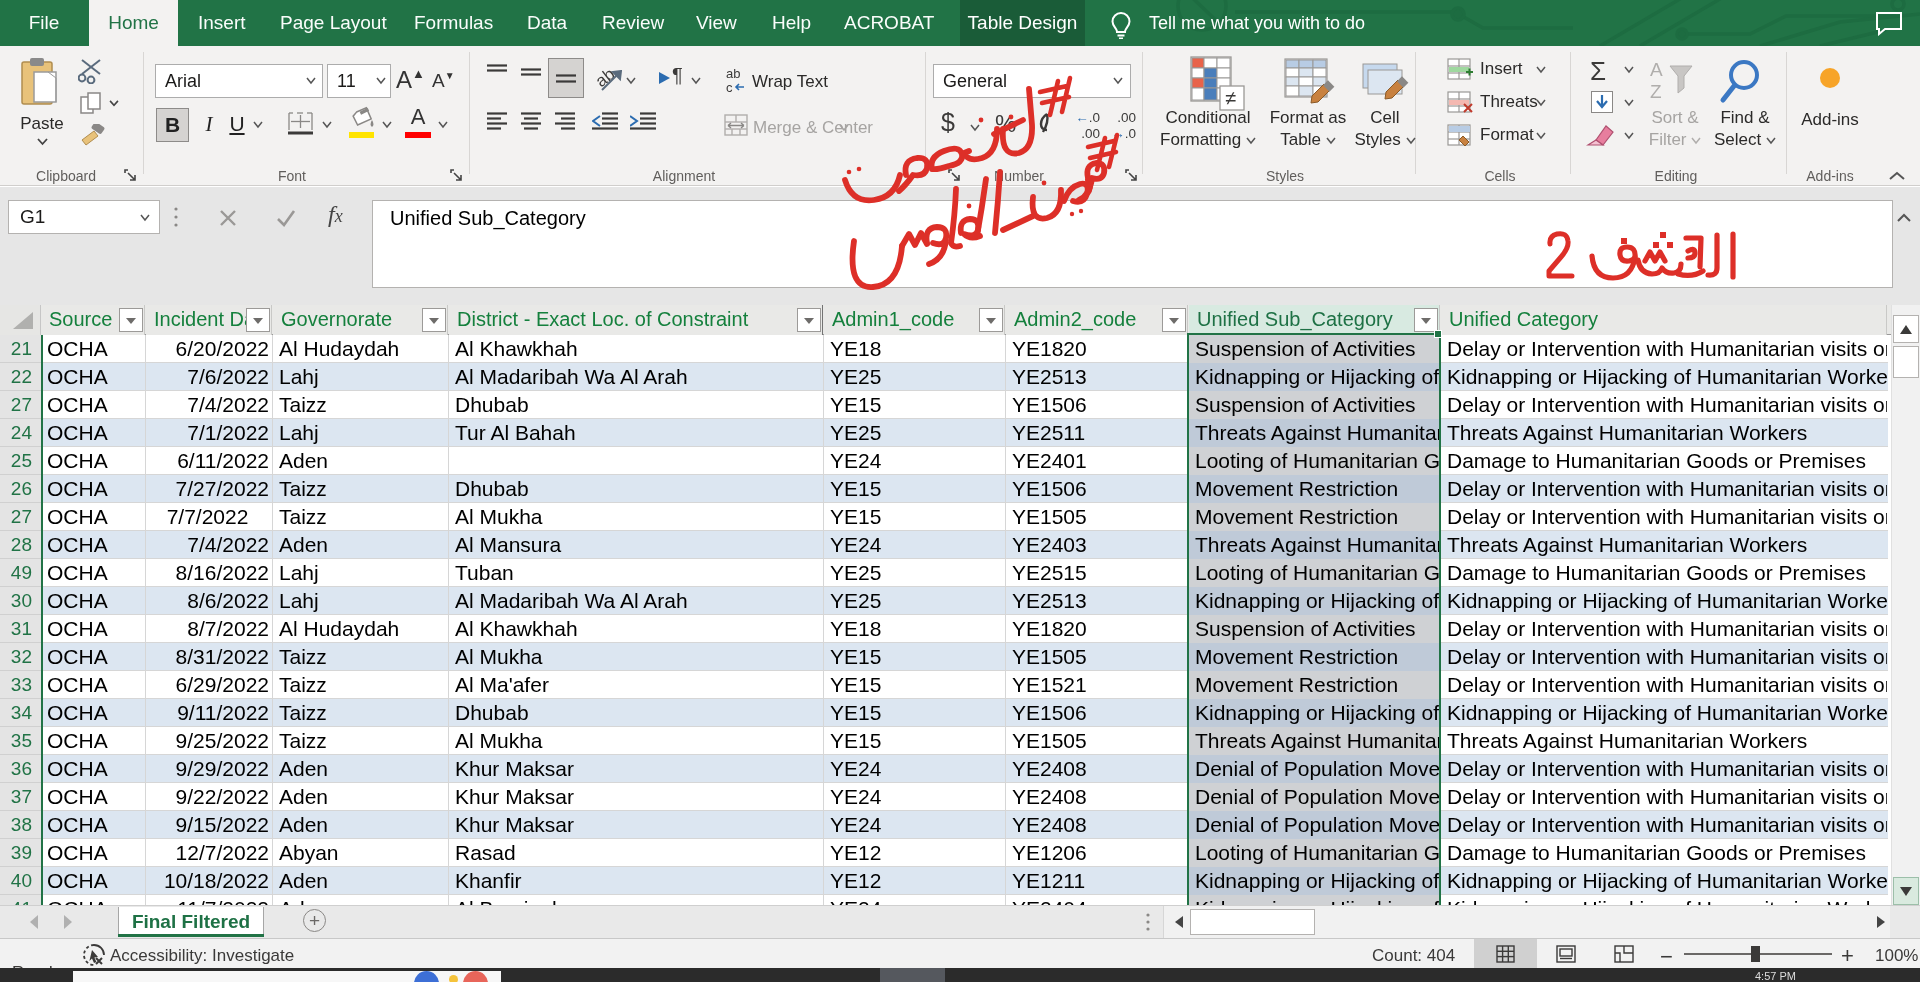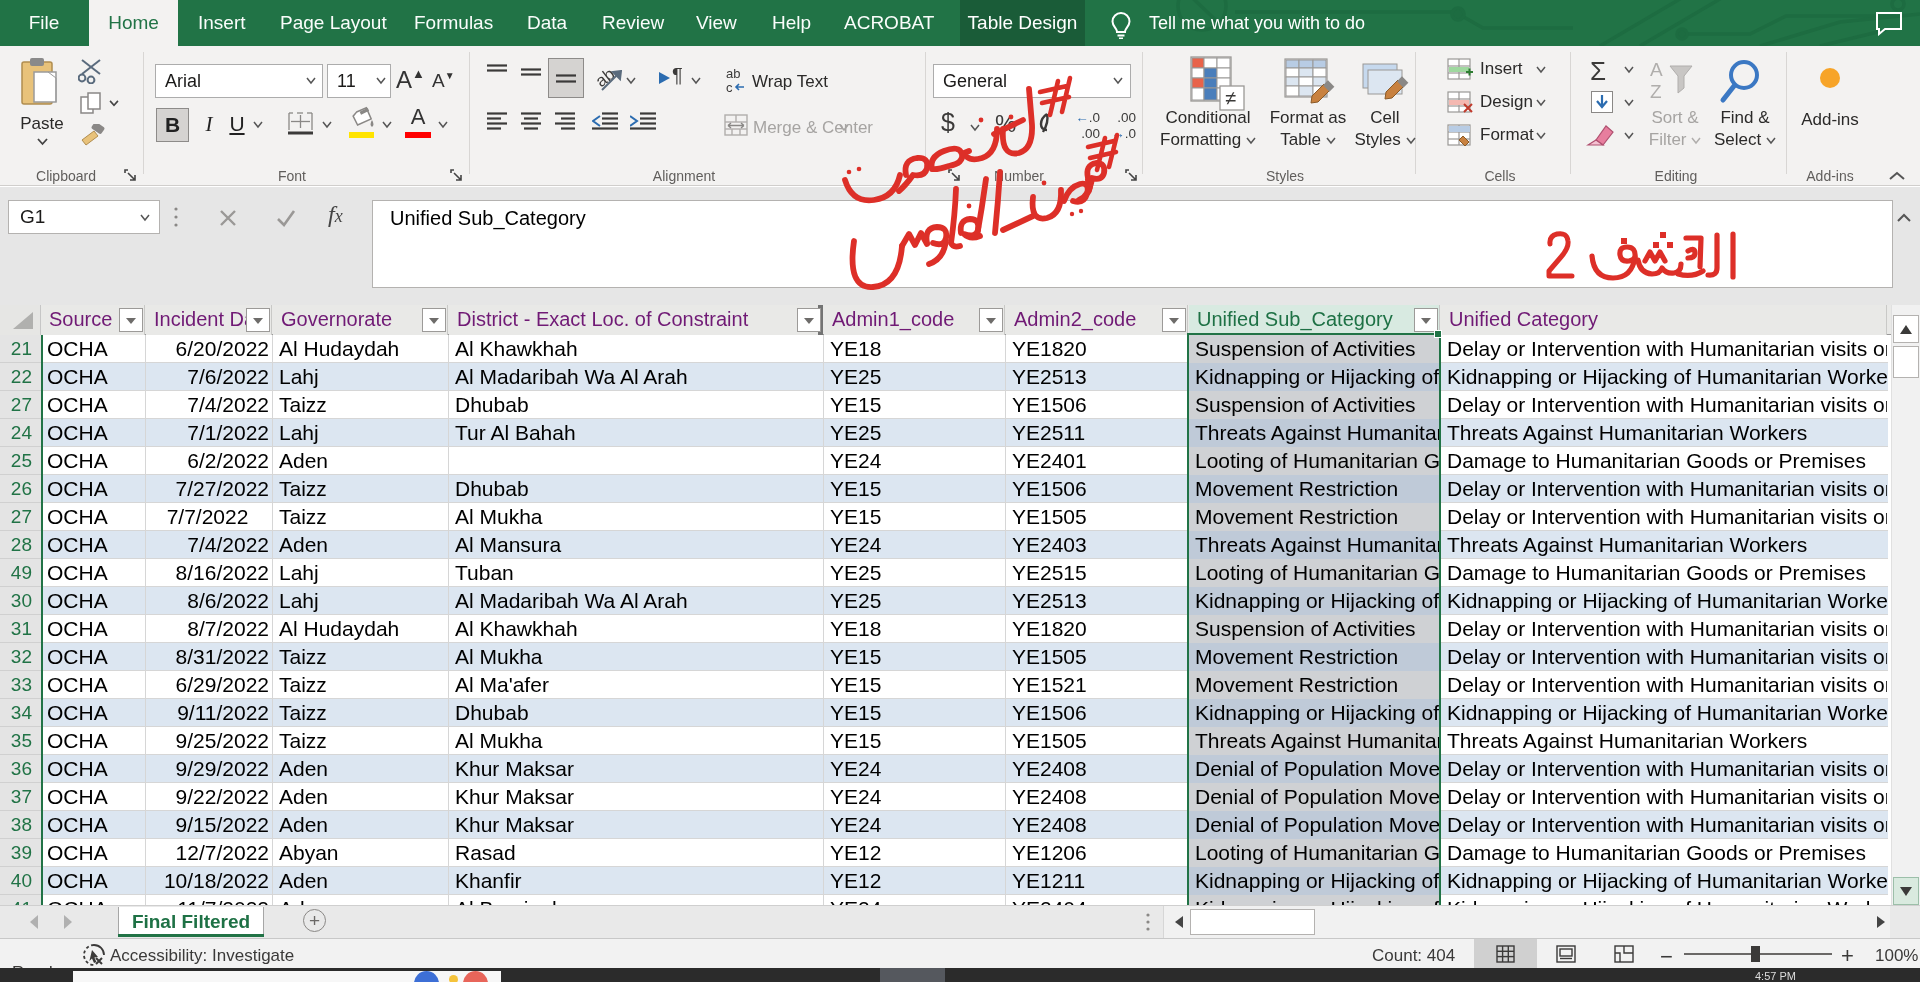--- a/index.html
+++ b/index.html
@@ -12,21 +12,21 @@
 .ribbon { left:0; top:46px; width:1920px; height:140px; background:#f3f2f1; border-bottom:1px solid #d0cecc; }
 .gsep { top:6px; height:122px; width:1px; background:#d8d6d4; }
 .glabel { top:122px; height:16px; font-size:14px; line-height:16px; color:#605e5c; text-align:center; }
 .launch { top:123px; width:13px; height:13px; }
 .combo { background:#fff; border:1px solid #acacac; font-size:18px; color:#1b1a19; }
 .rtxt { font-size:17px; color:#2b2a29; }
 .gray { color:#a6a4a2; }
 .fbar { left:0; top:187px; width:1920px; height:118px; background:#e6e6e6; }
 .wbox { background:#fff; border:1px solid #b4b2b0; }
 .grid { left:0; top:305px; width:1891px; height:600px; overflow:hidden; background:#fff; }
-.hcell { top:0; height:30px; background:#e9e9e7; font-size:20px; line-height:29px; color:#701a75; white-space:nowrap; overflow:hidden; }
+.hcell { top:0; height:30px; background:#e9e9e7; font-size:20px; line-height:29px; color:#15803d; white-space:nowrap; overflow:hidden; }
 .row { left:0; height:28px; width:1851px; }
 .cell { top:0; height:28px; font-size:21px; line-height:27px; color:#000; white-space:nowrap; overflow:hidden; padding-left:6px; }
 .rnum { left:0; width:41px; height:28px; background:#e4e4e4; color:#217346; font-size:19px; line-height:27px; text-align:right; padding-right:9px; border-bottom:1px solid #d0d0d0; }
 .fbtn { width:24px; height:24px; background:#fff; border:1px solid #9c9a98; }
 .fbtn:after { content:""; position:absolute; left:6px; top:9px; border-left:5px solid transparent; border-right:5px solid transparent; border-top:6px solid #6e6c6a; }
 .tbar { left:0; top:905px; width:1920px; height:33px; background:#e9e9e9; border-top:1px solid #cfcfcf; }
 .sbar { left:0; top:938px; width:1920px; height:30px; background:#f2f2f2; border-top:1px solid #c8c8c8; font-size:17px; color:#3b3a39; }
 .dstrip { left:0; top:968px; width:1920px; height:14px; background:#2b2b2b; }
 </style></head><body>
 <div class="ab tabbar">
@@ -380,21 +380,21 @@
         <line x1="1" y1="15" x2="23" y2="15"></line>
         <line x1="12" y1="1" x2="12" y2="21"></line>
       </g>
       <rect x="2" y="2" width="21" height="6" fill="#b8cce4"></rect>
       <path d="M16,12 l6,6 -4,4 -6,-6 Z" fill="#c8813f" stroke="#8a5a28"></path>
     </svg>
 <div class="ab rtxt" style="left:1480px;top:13px;">Insert</div>
 <svg class="ab" style="left:1536px;top:20px" width="10" height="8" viewBox="0 0 10 8">
       <path d="M1,1 L5,6 9,1" fill="none" stroke="#555" stroke-width="1.5"></path>
     </svg>
-<div class="ab rtxt" style="left:1480px;top:46px;">Design</div>
+<div class="ab rtxt" style="left:1480px;top:46px;">Threats</div>
 <svg class="ab" style="left:1536px;top:53px" width="10" height="8" viewBox="0 0 10 8">
       <path d="M1,1 L5,6 9,1" fill="none" stroke="#555" stroke-width="1.5"></path>
     </svg>
 <div class="ab rtxt" style="left:1480px;top:79px;">Format</div>
 <svg class="ab" style="left:1536px;top:86px" width="10" height="8" viewBox="0 0 10 8">
       <path d="M1,1 L5,6 9,1" fill="none" stroke="#555" stroke-width="1.5"></path>
     </svg>
 <div class="ab" style="left:1590px;top:10px;font-size:26px;color:#3b3a39;">Σ</div>
 <svg class="ab" style="left:1624px;top:20px" width="10" height="8" viewBox="0 0 10 8">
       <path d="M1,1 L5,6 9,1" fill="none" stroke="#555" stroke-width="1.5"></path>
@@ -516,21 +516,21 @@
   </svg>
 <div class="ab grid">
 <div class="ab" style="left:0;top:0;width:1891px;height:30px;background:#e9e9e7;border-bottom:1px solid #9a9a9a;"></div>
 <div class="ab" style="left:0;top:0;width:41px;height:30px;background:#e6e6e4;border-right:1px solid #c6c6c6;"></div>
 <svg class="ab" style="left:12px;top:7px" width="22" height="18" viewBox="0 0 22 18">
       <path d="M21,0 V17 H1 Z" fill="#b0b0ae"></path>
     </svg>
 <div class="ab hcell" style="left:41px;width:104px;padding-left:8px;border-right:1px solid #c9c9c7;">Source</div>
 <div class="ab hcell" style="left:146px;width:126px;padding-left:8px;border-right:1px solid #c9c9c7;">Incident Da</div>
 <div class="ab hcell" style="left:273px;width:175px;padding-left:8px;border-right:1px solid #c9c9c7;">Governorate</div>
-<div class="ab hcell" style="left:449px;width:374px;padding-left:8px;border-right:5px solid #737373;">District - Exact Loc. of Constraint</div>
+<div class="ab hcell" style="left:449px;width:374px;padding-left:8px;border-right:1px solid #737373;">District - Exact Loc. of Constraint</div>
 <div class="ab hcell" style="left:824px;width:181px;padding-left:8px;border-right:1px solid #c9c9c7;">Admin1_code</div>
 <div class="ab hcell" style="left:1006px;width:182px;padding-left:8px;border-right:1px solid #c9c9c7;">Admin2_code</div>
 <div class="ab hcell" style="left:1189px;width:251px;padding-left:8px;background:#d8eae1;color:#1e7145;border-right:1px solid #c9c9c7;">Unified Sub_Category</div>
 <div class="ab hcell" style="left:1441px;width:446px;padding-left:8px;border-right:1px solid #c9c9c7;">Unified Category</div>
 <div class="ab fbtn" style="left:119px;top:3px;"></div>
 <div class="ab fbtn" style="left:246px;top:3px;"></div>
 <div class="ab fbtn" style="left:422px;top:3px;"></div>
 <div class="ab fbtn" style="left:797px;top:3px;"></div>
 <div class="ab fbtn" style="left:979px;top:3px;"></div>
 <div class="ab fbtn" style="left:1162px;top:3px;"></div>
@@ -575,21 +575,21 @@
 <div class="ab cell" style="left:273px;top:114px;width:175px;">Lahj</div>
 <div class="ab cell" style="left:449px;top:114px;width:374px;">Tur Al Bahah</div>
 <div class="ab cell" style="left:824px;top:114px;width:181px;">YE25</div>
 <div class="ab cell" style="left:1006px;top:114px;width:182px;">YE2511</div>
 <div class="ab cell" style="left:1189px;top:114px;width:251px;">Threats Against Humanitar</div>
 <div class="ab cell" style="left:1441px;top:114px;width:446px;">Threats Against Humanitarian Workers</div>
 <div class="ab rnum" style="top:114px;">24</div>
 <div class="ab row" style="left:41px;top:142px;width:1847px;background:#ffffff;border-bottom:1px solid #d6d6d6;"></div>
 <div class="ab" style="left:1189px;top:142px;width:252px;height:28px;background:#cfd1d4;"></div>
 <div class="ab cell" style="left:41px;top:142px;width:104px;">OCHA</div>
-<div class="ab cell" style="left:146px;top:142px;width:126px;text-align:right;padding-right:3px;padding-left:0;">6/2/2022</div>
+<div class="ab cell" style="left:146px;top:142px;width:126px;text-align:right;padding-right:3px;padding-left:0;">6/11/2022</div>
 <div class="ab cell" style="left:273px;top:142px;width:175px;">Aden</div>
 <div class="ab cell" style="left:824px;top:142px;width:181px;">YE24</div>
 <div class="ab cell" style="left:1006px;top:142px;width:182px;">YE2401</div>
 <div class="ab cell" style="left:1189px;top:142px;width:251px;">Looting of Humanitarian G</div>
 <div class="ab cell" style="left:1441px;top:142px;width:446px;">Damage to Humanitarian Goods or Premises</div>
 <div class="ab rnum" style="top:142px;">25</div>
 <div class="ab row" style="left:41px;top:170px;width:1847px;background:#dce6f1;border-bottom:1px solid #d6d6d6;"></div>
 <div class="ab" style="left:1189px;top:170px;width:252px;height:28px;background:#bfcad8;"></div>
 <div class="ab cell" style="left:41px;top:170px;width:104px;">OCHA</div>
 <div class="ab cell" style="left:146px;top:170px;width:126px;text-align:right;padding-right:3px;padding-left:0;">7/27/2022</div>

